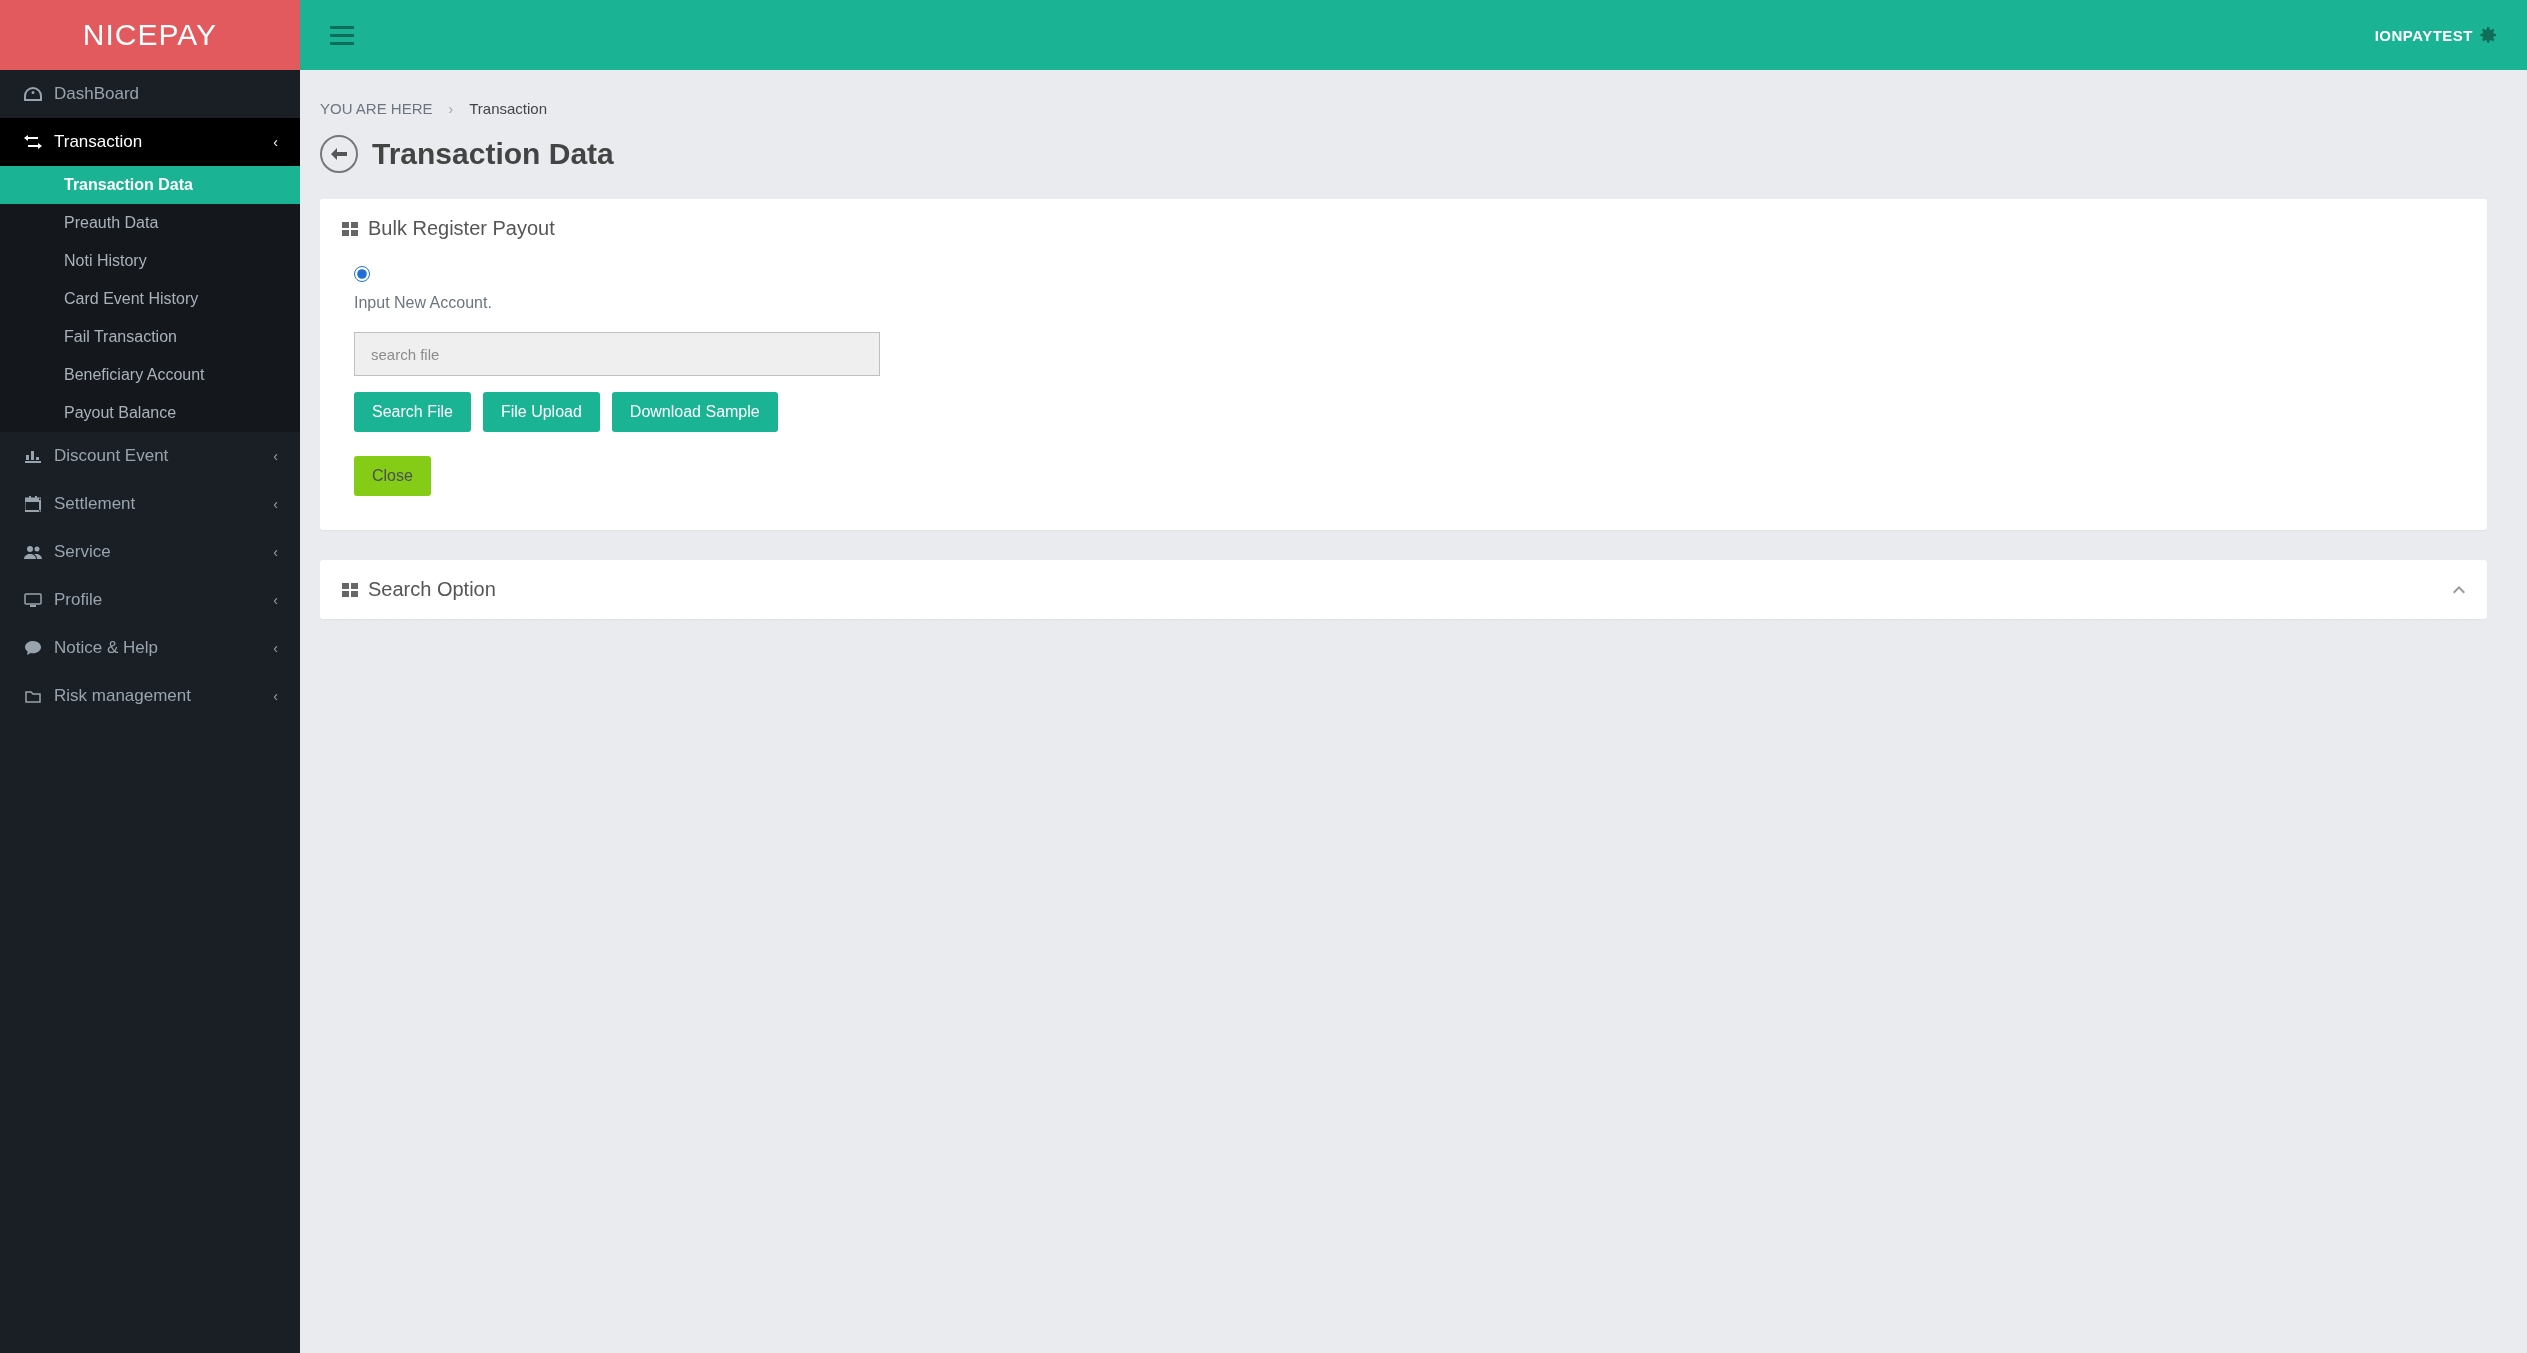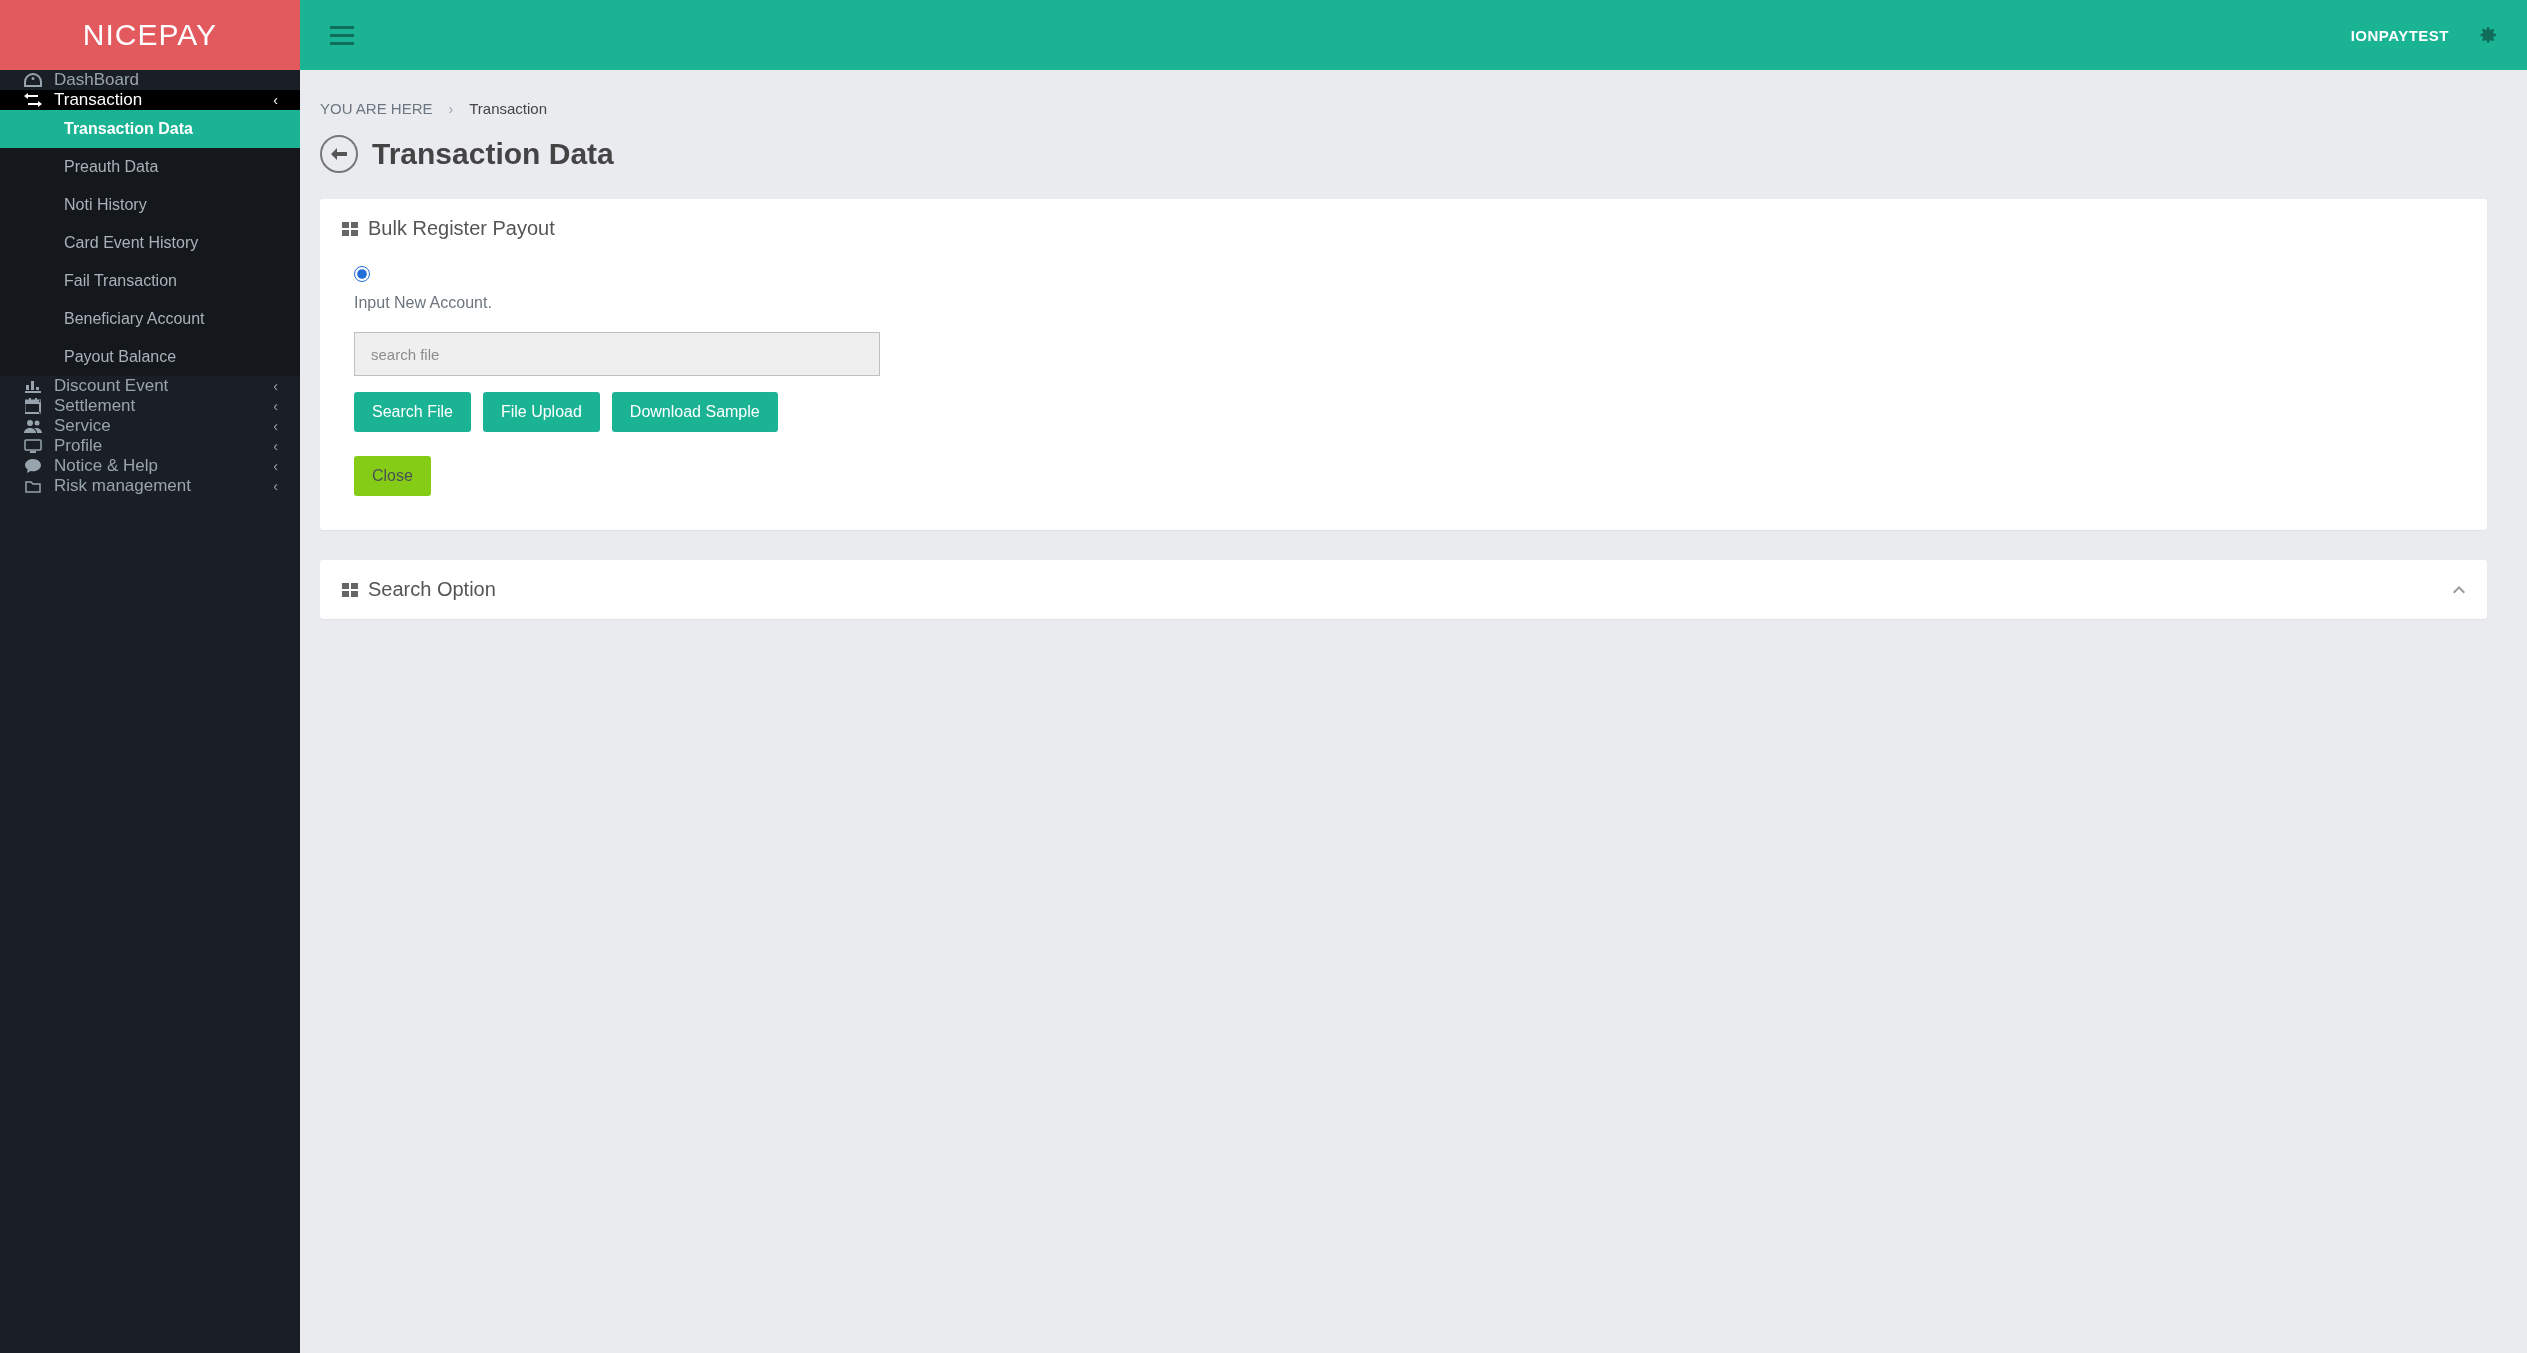--- a/index.html
+++ b/index.html
@@ -31,21 +31,21 @@
     justify-content: center;
     font-size: 30px;
     font-weight: 300;
     letter-spacing: 1px;
     flex-shrink: 0;
   }
 
   .nav-item {
     display: flex;
     align-items: center;
-    padding: 0 22px;
+    padding: 14px 22px;
     font-size: 17px;
     cursor: pointer;
     position: relative;
     color: #98a4ad;
   }
   .nav-item.top-level.active {
     color: #fff;
     background: #000;
   }
   .nav-item .icon {
@@ -94,21 +94,21 @@
   .hamburger span {
     display: block;
     width: 24px;
     height: 3px;
     background: #0f6d59;
   }
   .topbar-right {
     margin-left: auto;
     display: flex;
     align-items: center;
-    gap: 28px;
+    gap: 4px;
   }
   .user-label { font-weight: 700; font-size: 15px; letter-spacing: 0.5px; }
 
   .content {
     flex: 1;
     overflow-y: auto;
     padding: 20px 40px 40px 20px;
   }
 
   .breadcrumb {

